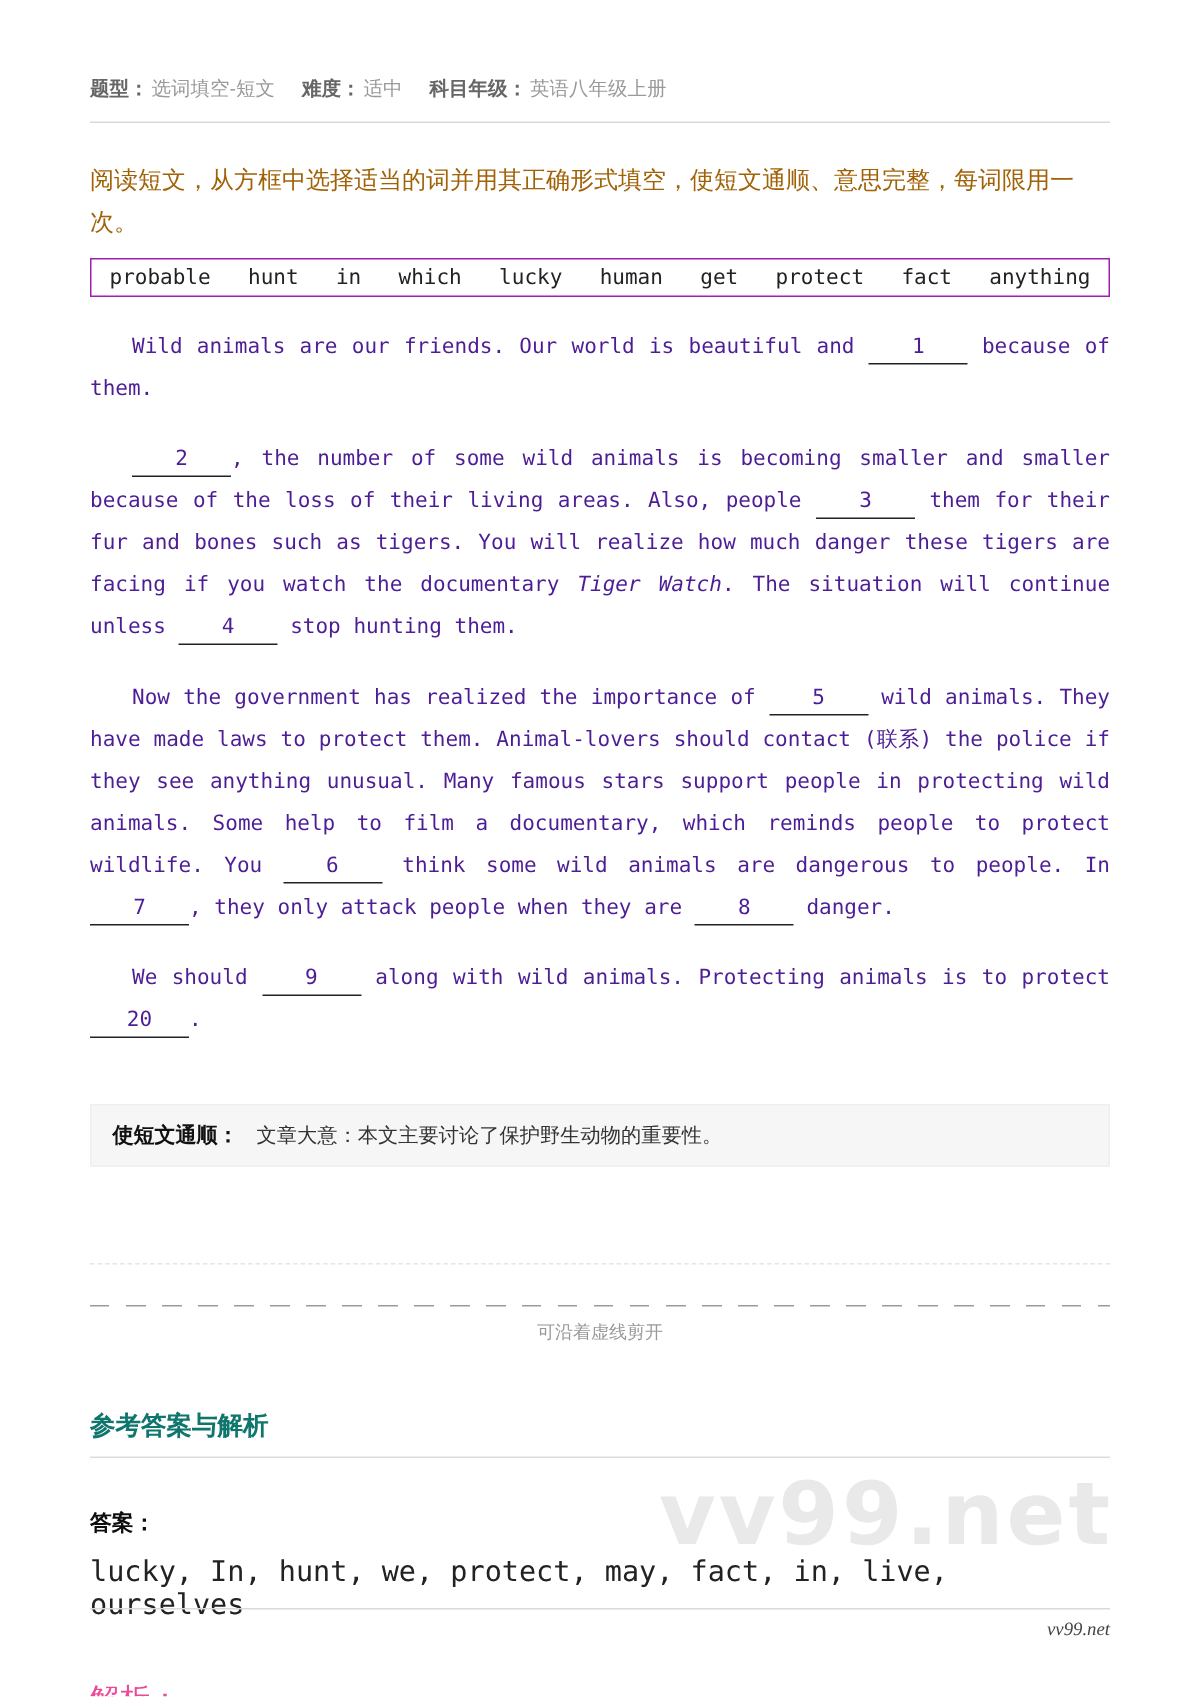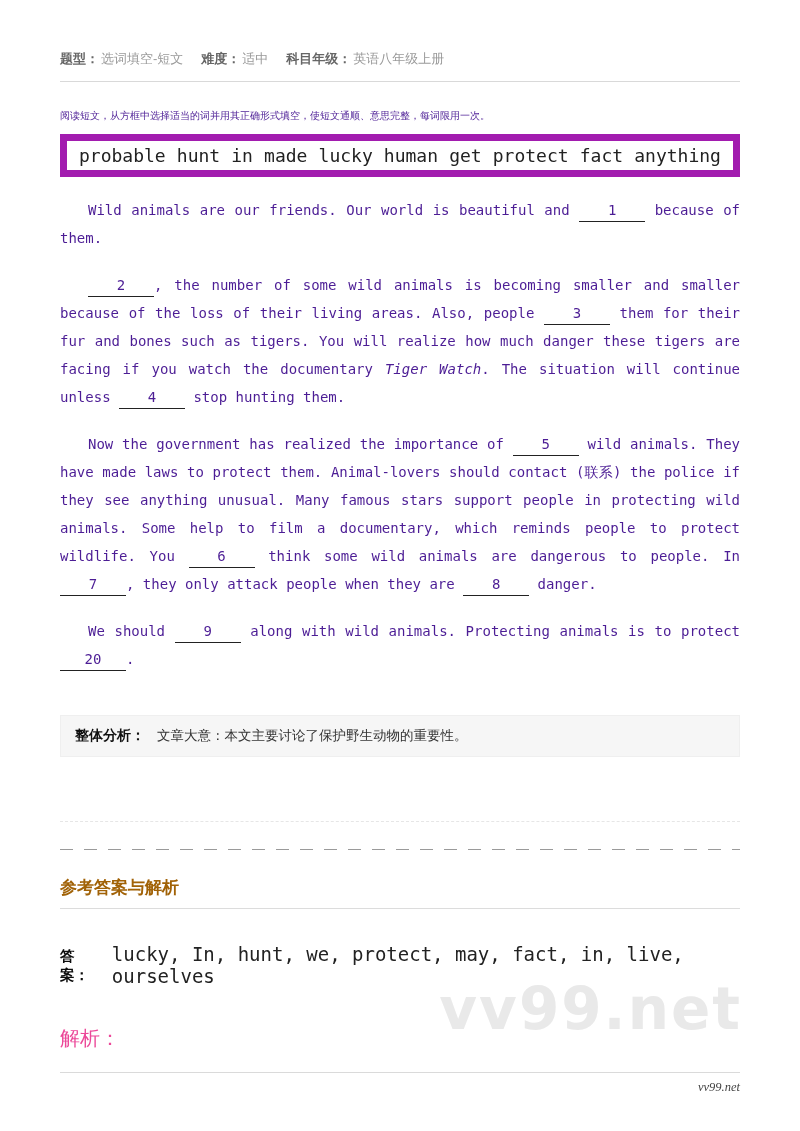--- a/index.html
+++ b/index.html
@@ -8,49 +8,49 @@
     position:relative; width:800px; height:1131px; margin:0 auto;
     background:#ffffff; color:#222; overflow:hidden;
     font-family:"Liberation Sans","DejaVu Sans",sans-serif;
   }
   .inner { position:relative; z-index:1; padding:50px 60px 0 60px; }
 
   .meta { display:flex; gap:18px; font-size:13px; color:#9a9a9a; }
   .meta .pair b { color:#666; font-weight:bold; margin-right:2px; }
   .top-rule { border:none; border-top:1px solid #d9d9d9; margin-top:13px; }
 
-  .instructions { margin-top:25px; font-size:10px; line-height:1.75; color:#4c1d95; }
+  .instructions { margin-top:25px; font-size:16px; line-height:1.75; color:#a16207; }
 
   .word-bank {
-    margin-top:9px; border:7px solid #a21caf;
+    margin-top:9px; border:1px solid #a21caf;
     display:flex; justify-content:space-between; align-items:center;
     padding:4px 12px; font-family:"DejaVu Sans Mono","Liberation Mono",monospace;
-    font-size:18px; color:#222;
+    font-size:14px; color:#222;
   }
 
   .passage { margin-top:5px; font-family:"DejaVu Sans Mono","Liberation Mono",monospace;
     font-size:14px; line-height:28px; text-align:justify; color:#4c1d95; }
   .para { margin-top:19px; text-indent:28px; }
   .blank { display:inline-block; min-width:66px; text-align:center;
     border-bottom:1px solid #222; text-indent:0; line-height:22px; }
   .ital { }
 
   .analysis-box { margin-top:42px; background:#f6f6f6; border:1px solid #efefef;
     padding:11px 14px; font-size:13.5px; color:#333; }
   .analysis-box b { color:#111; margin-right:12px; font-size:14px; }
 
   .faint-dash { margin-top:64px; border-top:1px dashed #e6e6e6; height:0; }
   .cut-dash { margin-top:27px; height:1px;
     background:repeating-linear-gradient(to right,#9a9a9a 0 13px,transparent 13px 24px); }
   .cut-note { margin-top:9px; text-align:center; font-size:12px; color:#999; }
 
-  .ans-heading { margin-top:26px; font-size:17px; font-weight:bold; color:#a16207;
+  .ans-heading { margin-top:42px; font-size:17px; font-weight:bold; color:#0f766e;
     padding-bottom:9px; border-bottom:1px solid #dcdcdc; }
 
-  .answer-row { margin-top:34px; display:flex; align-items:baseline; gap:12px; }
+  .answer-row { margin-top:34px; display:flex; align-items:baseline; gap:12px;flex-direction:column; }
   .answer-row b { font-size:14.5px; color:#0d0d0d; }
   .answer-text { font-family:"DejaVu Sans Mono","Liberation Mono",monospace;
     font-size:19px; color:#222; }
 
   .jiexi { margin-top:38px; font-size:20px; font-weight:normal; color:#ec4899; }
 
   .watermark { position:absolute; top:975px; right:58px; z-index:0;
     font-family:"DejaVu Sans",sans-serif; font-weight:bold; font-size:58px;
     color:#e9e9e9; letter-spacing:2px; user-select:none; }
 
@@ -81,43 +81,44 @@
     </div>
 
     <hr class="top-rule">
 
     <p class="instructions">阅读短文，从方框中选择适当的词并用其正确形式填空，使短文通顺、意思完整，每词限用一次。</p>
 
     <div class="word-bank" id="word-bank">
         <span>probable</span>
         <span>hunt</span>
         <span>in</span>
-        <span>made</span>
+        <span>which</span>
         <span>lucky</span>
         <span>human</span>
         <span>get</span>
         <span>protect</span>
         <span>fact</span>
         <span>anything</span>
       </div>
 
     <div class="passage" id="passage">
         <p class="para"><span>Wild animals are our friends. Our world is beautiful and </span><span class="blank">1</span><span> because of them.</span></p>
         <p class="para"><span class="blank">2</span><span>, the number of some wild animals is becoming smaller and smaller because of the loss of their living areas. Also, people </span><span class="blank">3</span><span> them for their fur and bones such as tigers. You will realize how much danger these tigers are facing if you watch the documentary </span><em class="ital">Tiger Watch</em><span>. The situation will continue unless </span><span class="blank">4</span><span> stop hunting them.</span></p>
         <p class="para"><span>Now the government has realized the importance of </span><span class="blank">5</span><span> wild animals. They have made laws to protect them. Animal-lovers should contact (联系) the police if they see anything unusual. Many famous stars support people in protecting wild animals. Some help to film a documentary, which reminds people to protect wildlife. You </span><span class="blank">6</span><span> think some wild animals are dangerous to people. In </span><span class="blank">7</span><span>, they only attack people when they are </span><span class="blank">8</span><span> danger.</span></p>
         <p class="para"><span>We should </span><span class="blank">9</span><span> along with wild animals. Protecting animals is to protect </span><span class="blank">20</span><span>.</span></p>
       </div>
 
     <div class="analysis-box">
-      <b>整体分析：</b><span>文章大意：本文主要讨论了保护野生动物的重要性。</span>
+      <b>使短文通顺：</b><span>文章大意：本文主要讨论了保护野生动物的重要性。</span>
     </div>
 
     <div class="faint-dash"></div>
 
     <div class="cut-dash"></div>
+    <div class="cut-note">可沿着虚线剪开</div>
 
     <h2 class="ans-heading">参考答案与解析</h2>
 
     <div class="answer-row">
       <b>答案：</b>
       <span class="answer-text">lucky, In, hunt, we, protect, may, fact, in, live, ourselves</span>
     </div>
 
     <div class="jiexi">解析：</div>
 

